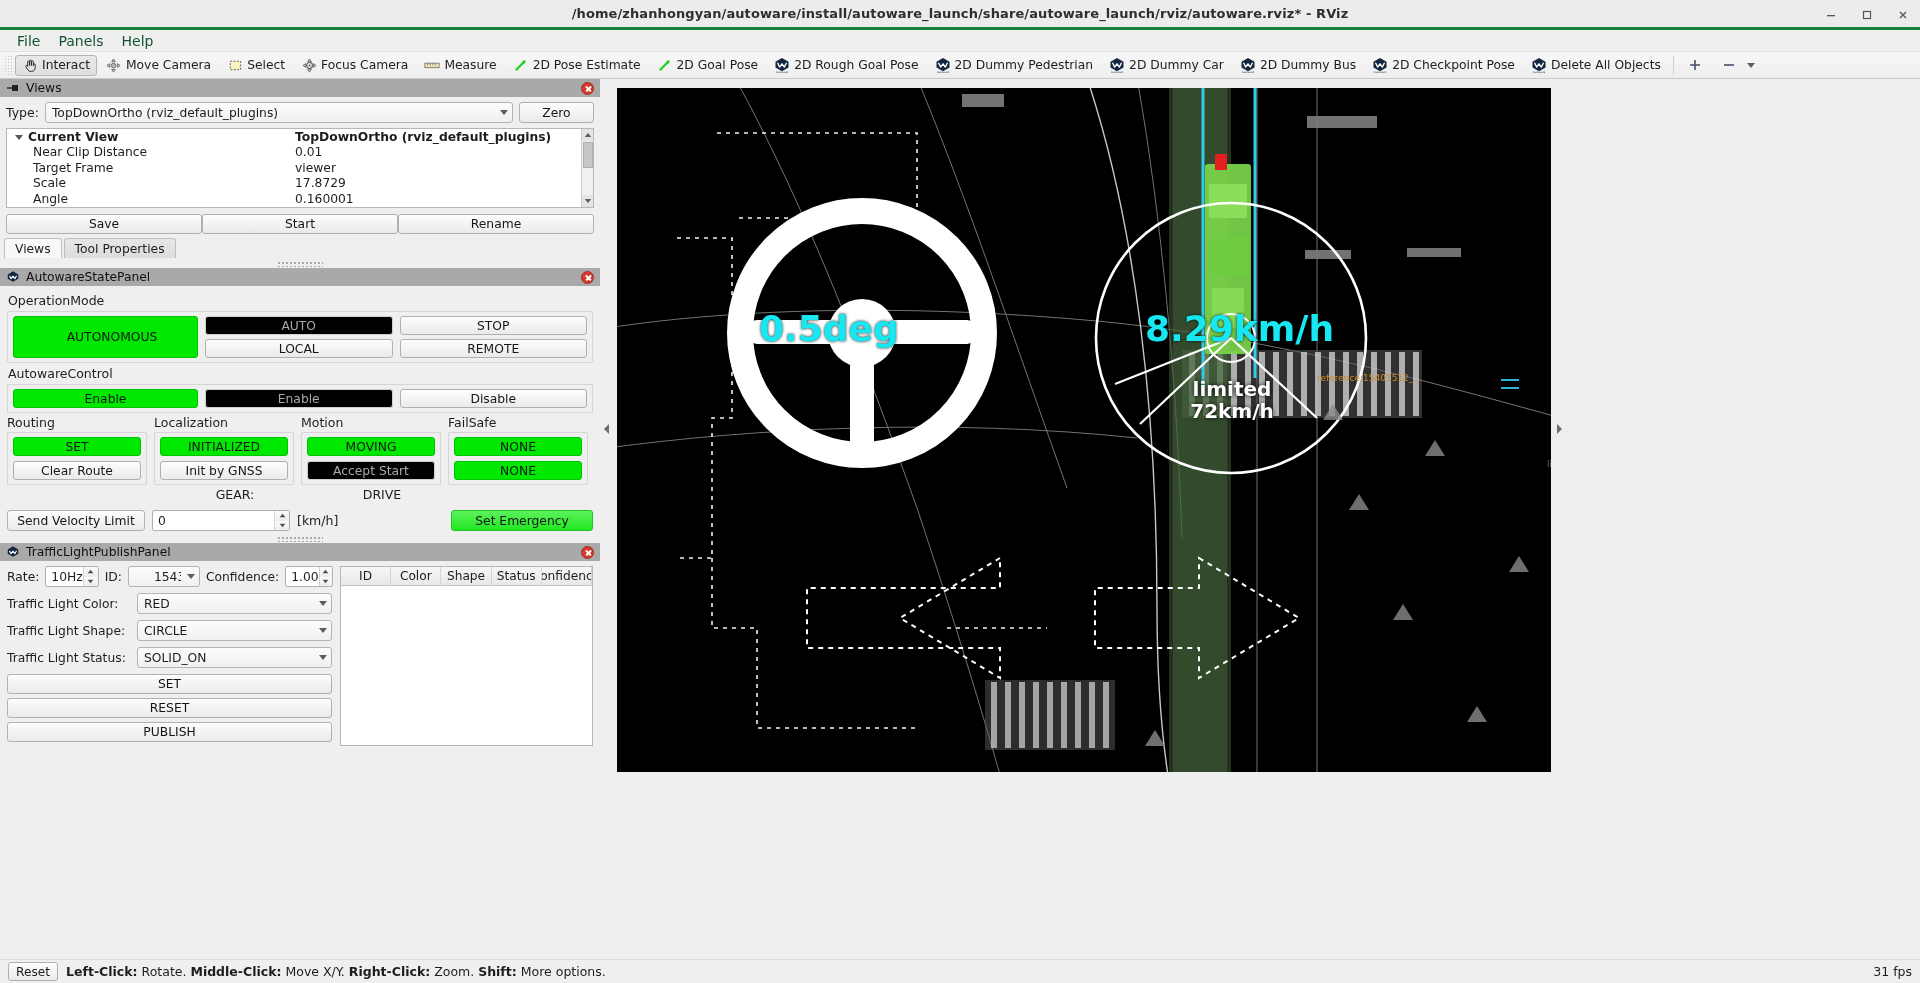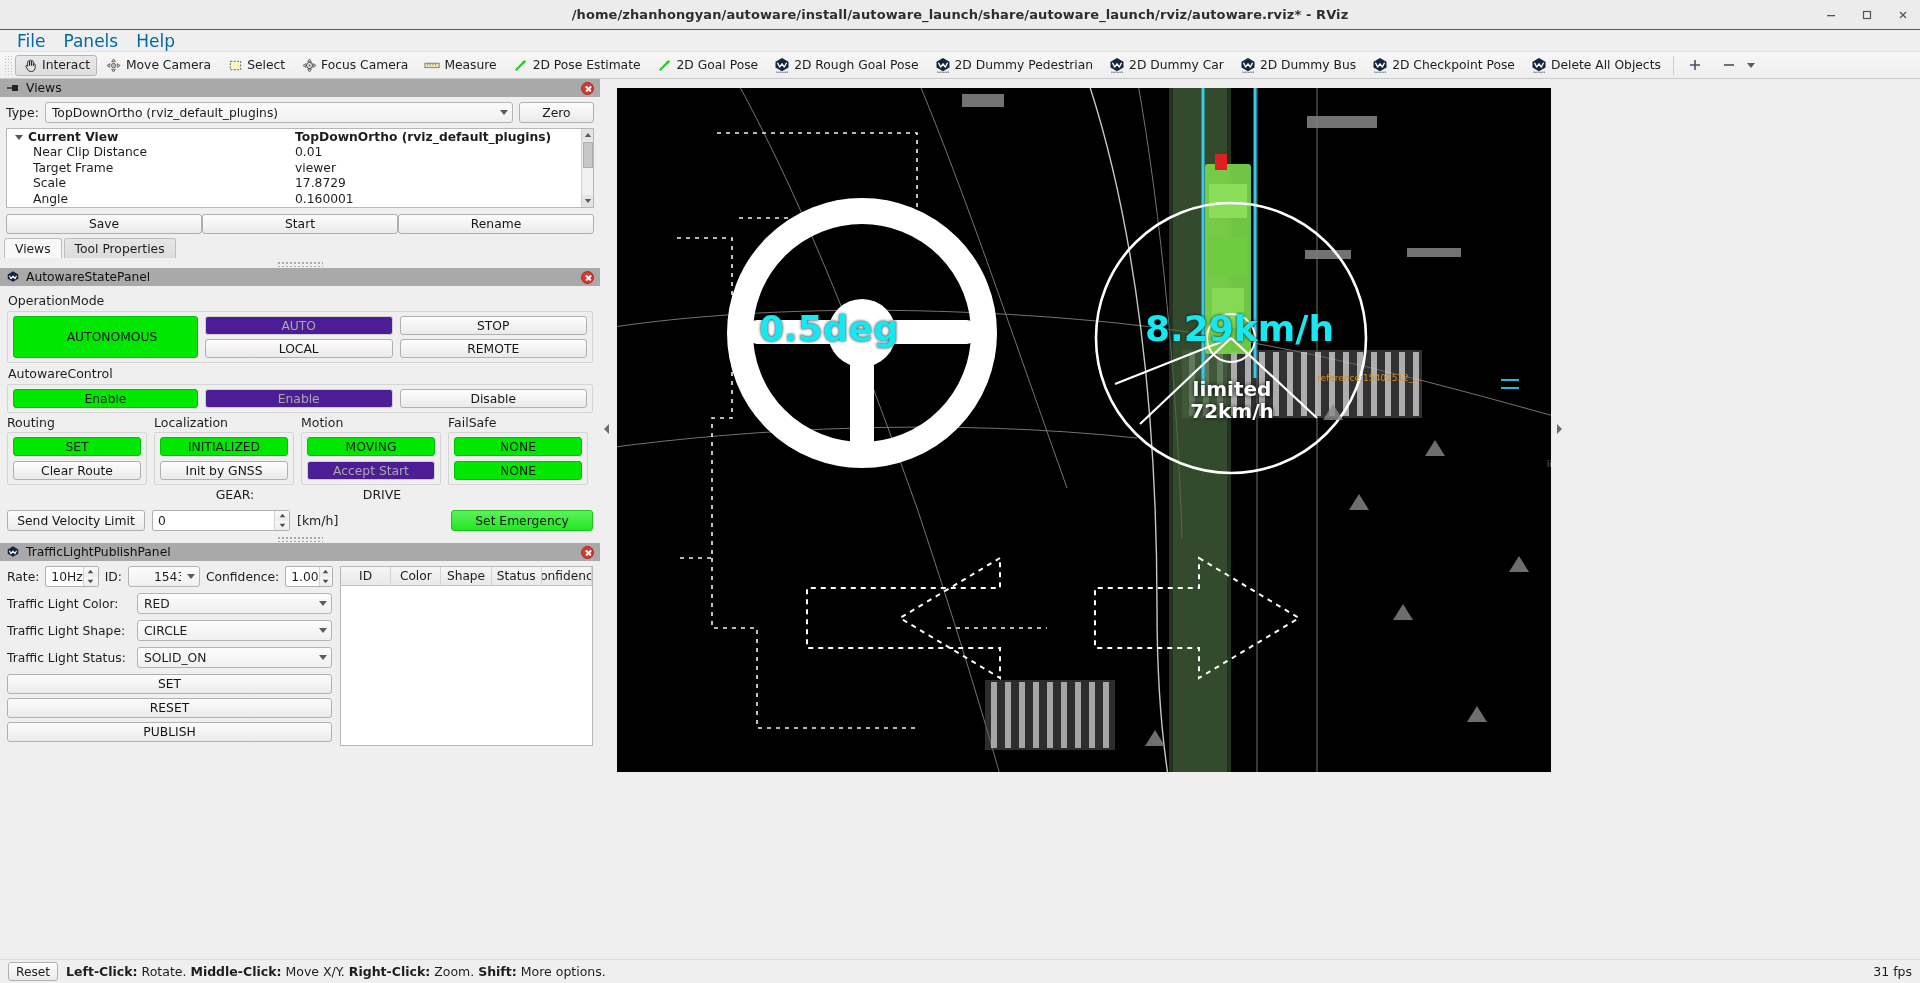--- a/index.html
+++ b/index.html
@@ -11,38 +11,38 @@
     font-size: 12.5px;
     background: #efefef;
     color: #1d1d1d;
   }
   #app { position: relative; width: 1920px; height: 983px; }
 
   
   .titlebar {
     position: absolute; left: 0; top: 0; width: 1920px; height: 30px;
     background: #ececec;
-    border-bottom: 1px solid #15803d;
+    border-bottom: 3px solid #15803d;
     display: flex; align-items: center; justify-content: center;
   }
   .titlebar .title {
     font-weight: bold; font-size: 13px; color: #2e2e2e;
     letter-spacing: .1px;
   }
   .win-btns { position: absolute; right: 6px; top: 0; height: 30px; display: flex; align-items: center; gap: 14px; }
   .win-btn { width: 22px; height: 22px; display:flex; align-items:center; justify-content:center; color:#444; }
   .win-btn svg { display:block; }
 
   
   .menubar {
     position: absolute; left: 0; top: 30px; width: 1920px; height: 22px;
     background: #efefef; display: flex; align-items: center; padding-left: 8px;
     border-bottom: 1px solid #e2e2e2;
   }
-  .menu-item { padding: 2px 9px; font-size: 17px; color:#0369a1; }
+  .menu-item { padding: 2px 9px; font-size: 14px; color:#14532d; }
 
   
   .toolbar {
     position: absolute; left: 0; top: 52px; width: 1920px; height: 27px;
     background: linear-gradient(#f7f7f7,#eeeeee);
     border-bottom: 1px solid #c9c9c9;
     display: flex; align-items: center; padding-left: 4px;
   }
   .tb-grip { width: 8px; height: 20px; margin-right: 2px;
     background-image: radial-gradient(#b9b9b9 40%, transparent 41%);
@@ -95,21 +95,21 @@
   .caret { width: 0; height: 0; border-left: 4px solid transparent; border-right: 4px solid transparent;
            border-top: 5px solid #5d5d5d; margin-left: 6px; }
   .btn {
     height: 21px; background: linear-gradient(#fdfdfd,#eaeaea);
     border: 1px solid #b0b0b0; border-radius: 3px;
     display: flex; align-items: center; justify-content: center;
     font-size: 12.3px; color: #161616; white-space: nowrap;
   }
   .btn.flat-green { background: #00e800; border: 1px solid #00c400; }
   .btn.green-grad { background: linear-gradient(#5cf25c,#22e622); border: 1px solid #1fc31f; }
-  .btn.disabled { color: #a9a9a9; background: #4c1d95; border-color: #cfcfcf; }
+  .btn.disabled { color: #a9a9a9; background: #000000; border-color: #cfcfcf; }
 
   .prop-table {
     margin-top: 5px; height: 80px; background: #ffffff; border: 1px solid #b7b7b7;
     position: relative; overflow: hidden; font-size: 12.3px;
   }
   .prop-row { display: flex; height: 15.5px; align-items: center; }
   .prop-k { width: 288px; padding-left: 6px; white-space: nowrap; overflow:hidden; }
   .prop-v { flex: 1; white-space: nowrap; overflow: hidden; }
   .prop-row.head .prop-k, .prop-row.head .prop-v { font-weight: bold; }
   .tri { width:0;height:0;border-left:4px solid transparent;border-right:4px solid transparent;border-top:5px solid #555;

